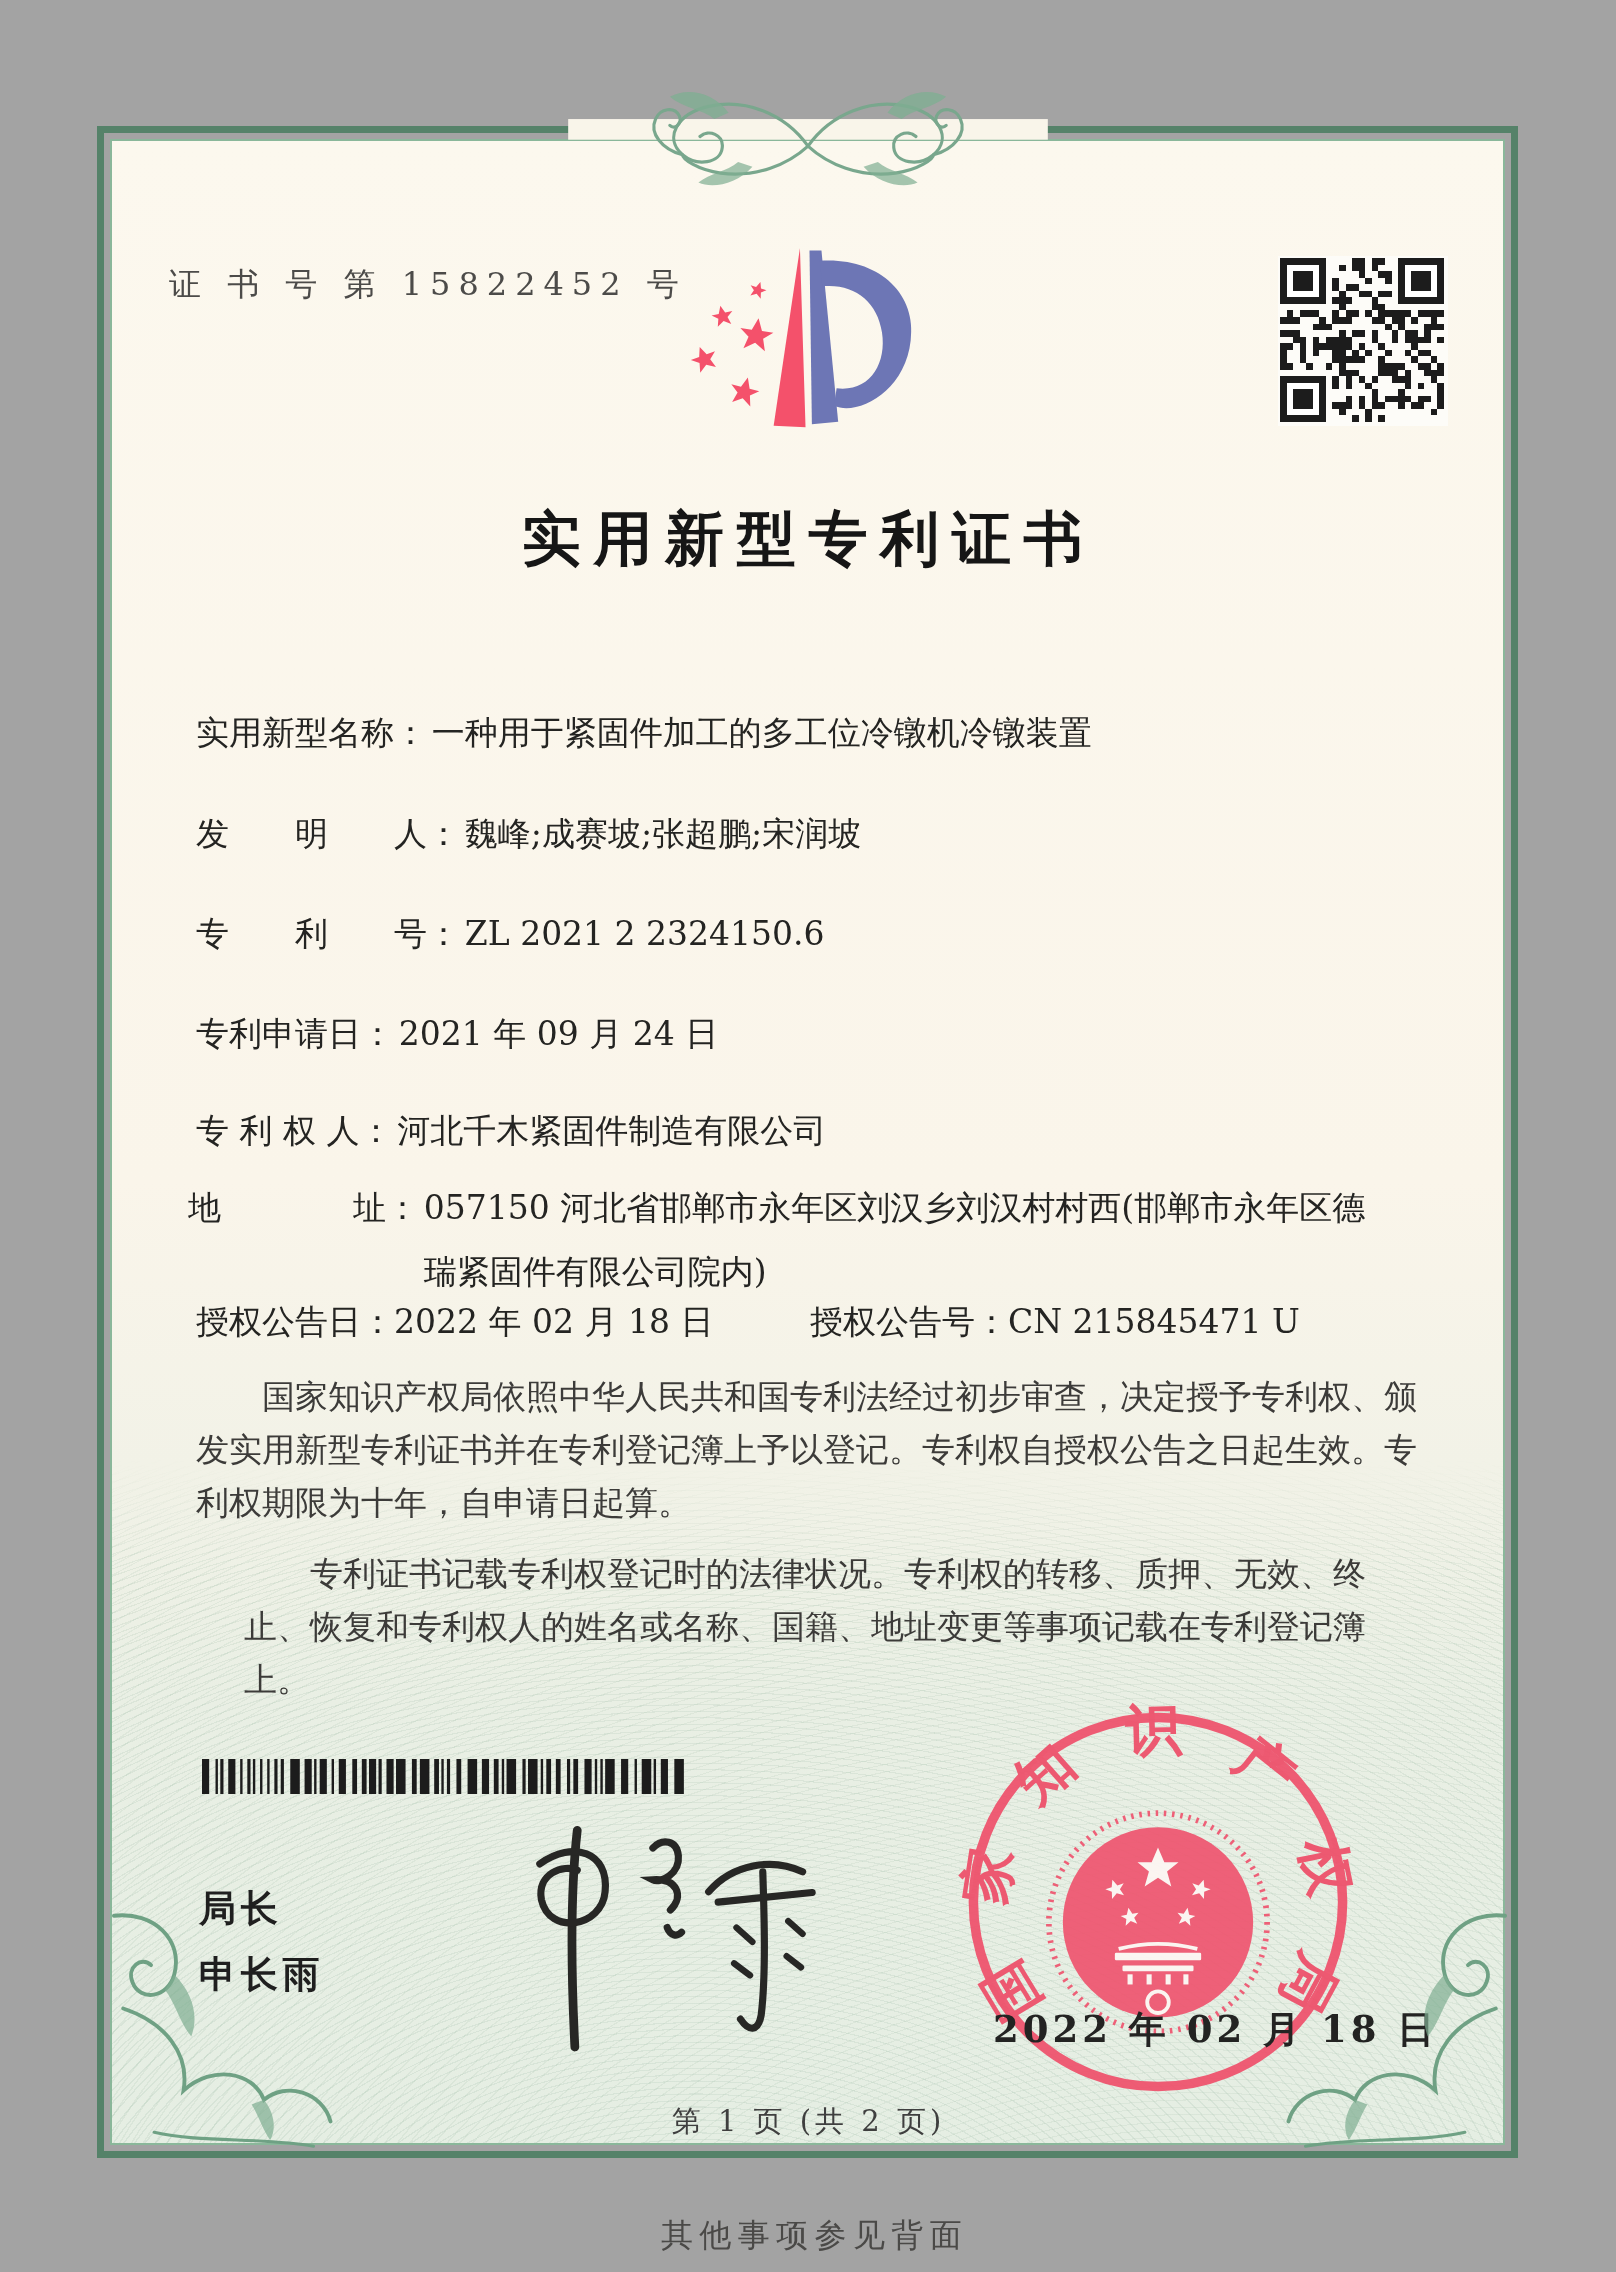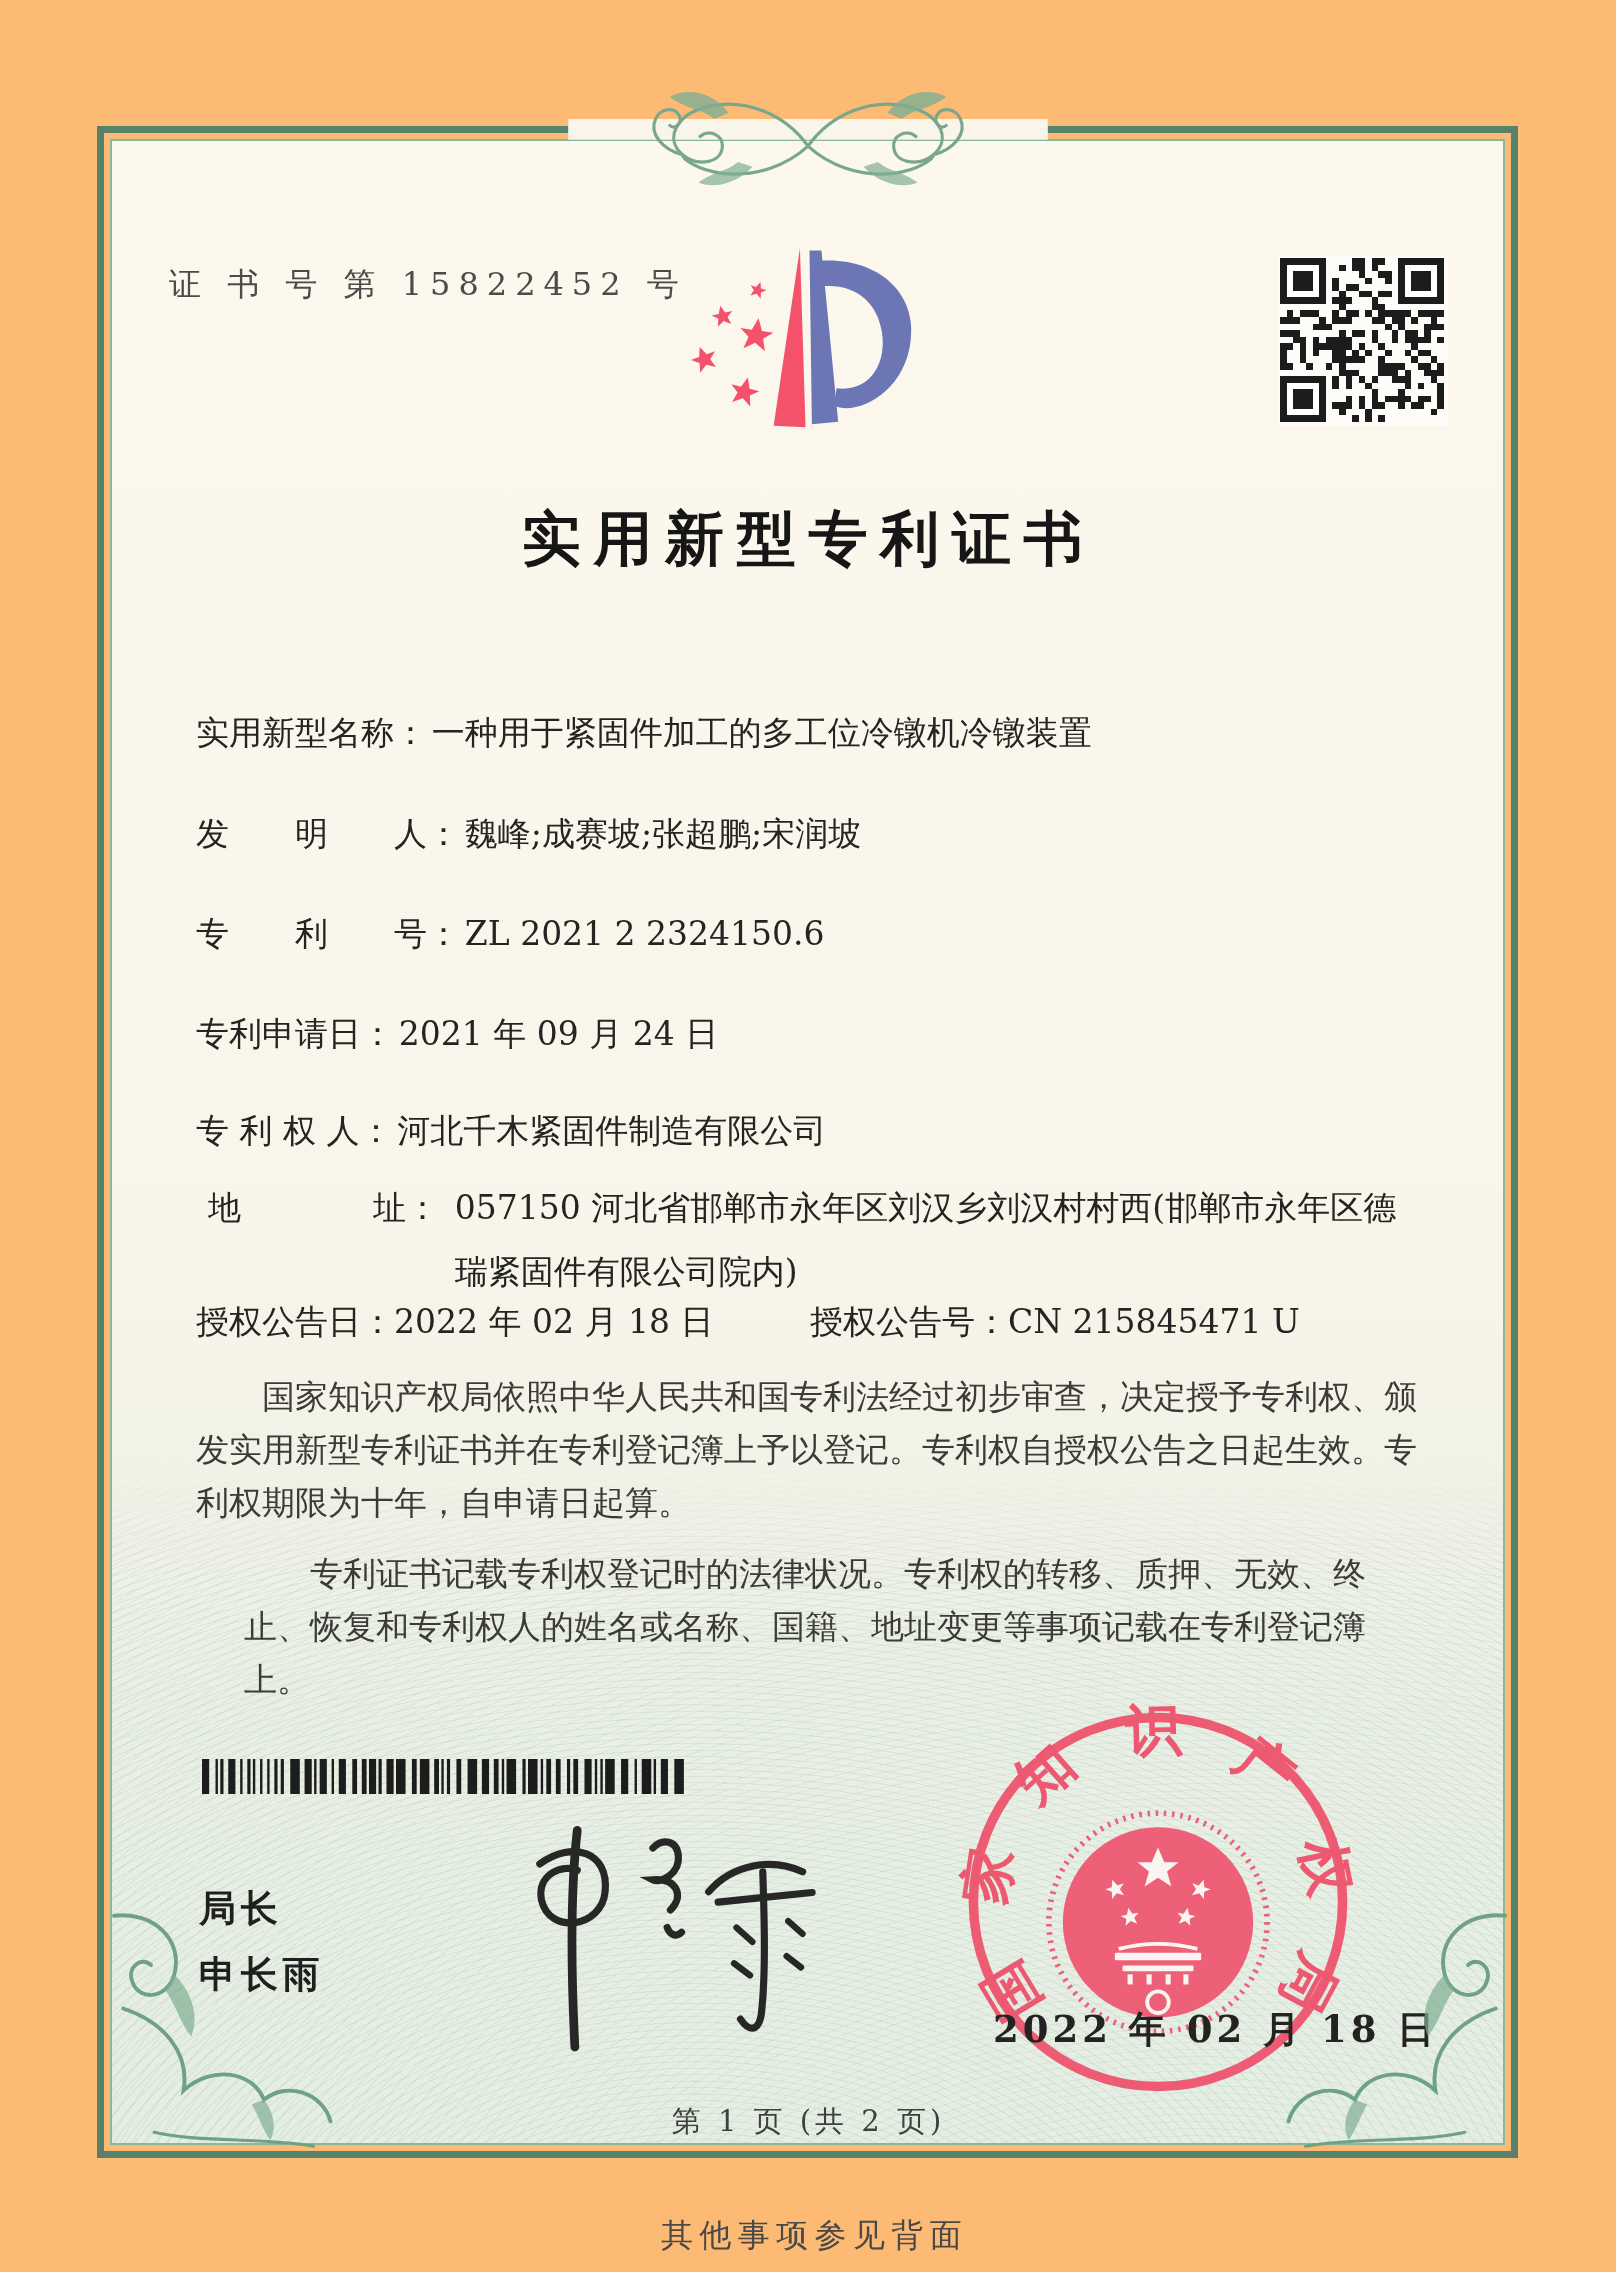--- a/index.html
+++ b/index.html
@@ -1,16 +1,16 @@
 <!DOCTYPE html>
 <html style="font-size:12.7px"><head>
 <meta charset="utf-8">
 <style>
   html,body{margin:0;padding:0;background:#efe9db;}
-  .page{position:relative;width:1617px;height:2273px;background:#fdba74;overflow:hidden;
+  .page{position:relative;width:1617px;height:2273px;background:#a3a3a3;overflow:hidden;
         font-family:"DejaVu Serif","Liberation Serif",serif;}
   
   .frame-outer{position:absolute;left:97px;top:126px;width:1421px;height:2032px;
                border:7.2px solid #558269;box-sizing:border-box;}
   .frame-inner{position:absolute;left:5.6px;top:5.6px;right:5.6px;bottom:5.6px;border:2.4px solid #8ab79a;
                background:linear-gradient(180deg,#fcf8ee 0%,#faf5ea 52%,#f2f2e7 66%,#e9efe4 78%,#e5eee3 100%);}
   .waves{position:absolute;left:0;right:0;bottom:0;height:684px;pointer-events:none;
          background:
            repeating-radial-gradient(955px 652px at 42% 128%, rgba(106,152,122,0.11) 0 1.6px, rgba(0,0,0,0) 1.6px 9.5px),
            repeating-radial-gradient(1194px 780px at 78% 140%, rgba(106,152,122,0.09) 0 1.6px, rgba(0,0,0,0) 1.6px 11px);
@@ -19,21 +19,21 @@
   
   .ornament{position:absolute;left:474px;top:73px;}
   .cert-no{position:absolute;left:169px;top:263px;font-size:32px;letter-spacing:8px;color:#4c4b49;white-space:nowrap;}
   .logo{position:absolute;left:678px;top:221px;}
   .qr-wrap{position:absolute;left:1278px;top:256px;width:167px;height:167px;background:#fdfcf8;padding:1.6px;}
   .title{position:absolute;left:0;right:0;top:500px;text-align:center;font-size:59px;font-weight:700;
          letter-spacing:12.7px;color:#161616;white-space:nowrap;}
   
   .field{position:absolute;left:196px;font-size:33px;color:#242422;white-space:nowrap;}
   .field .lbl{margin-right:4.8px;}
-  .field-addr{position:absolute;left:208px;display:flex;font-size:33px;color:#242422;gap:11px;}
+  .field-addr{position:absolute;left:188px;display:flex;font-size:33px;color:#242422;}
   .field-addr .lbl{flex:none;margin-right:4.8px;}
   .field-addr .val{width:947px;line-height:64px;white-space:normal;}
   .grant-pair2{position:absolute;left:614px;top:0;white-space:nowrap;}
   
   .body-text{position:absolute;left:196px;top:1370px;width:1235px;font-size:33px;line-height:53px;color:#3c3b39;}
   .body-text p{margin:0;text-indent:2em;}
   .body-text p + p{margin-top:17.5px;margin-left:48px;}
   
   .barcode{position:absolute;left:202px;top:1759px;}
   .director-label{position:absolute;left:199px;top:1884px;font-size:37px;font-weight:700;color:#1f1f1f;

